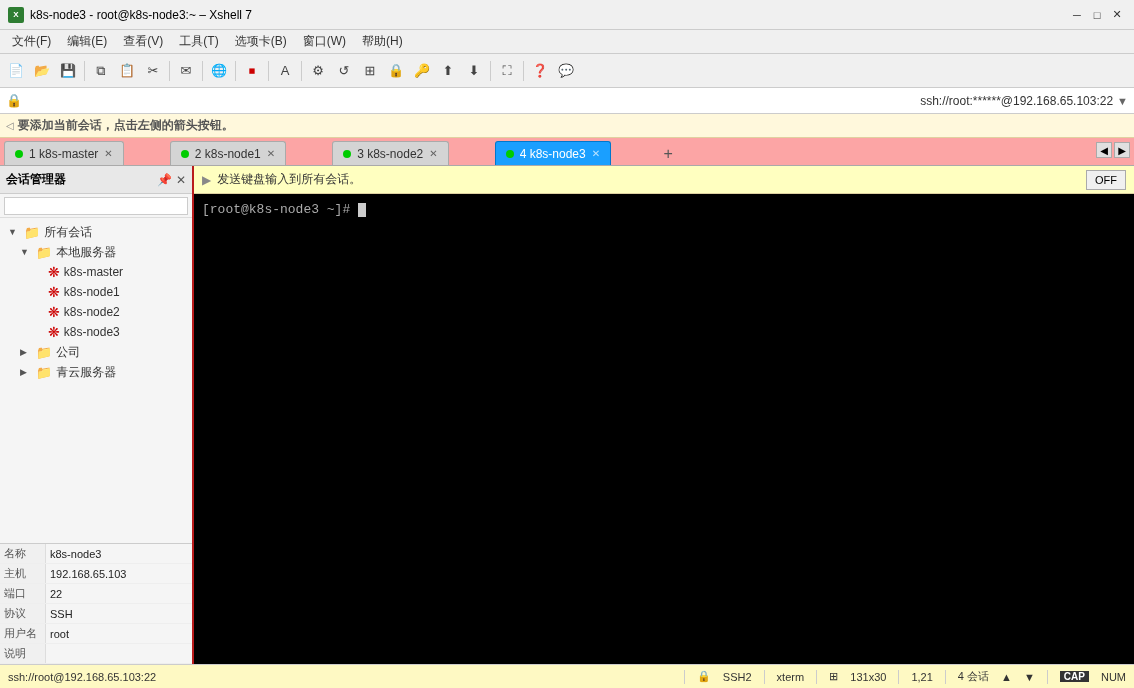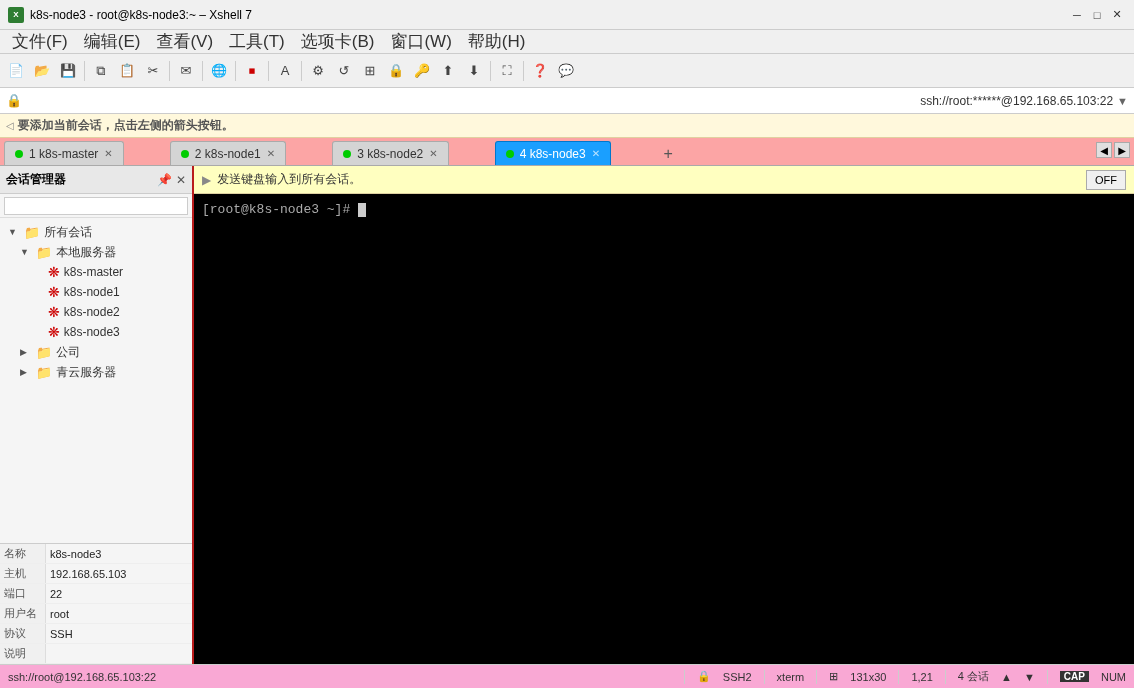--- a/index.html
+++ b/index.html
@@ -43,21 +43,21 @@
     #menu-bar {
       height: 24px;
       background: #f0f0f0;
       display: flex;
       align-items: center;
       padding: 0 4px;
       border-bottom: 1px solid #ccc;
     }
     .menu-item {
       padding: 16px 8px;
-      font-size: 17px;
+      font-size: 12px;
       cursor: pointer;
       color: #333;
       white-space: nowrap;
     }
 
     
     #toolbar {
       height: 34px;
       background: #f0f0f0;
       border-bottom: 1px solid #ccc;
@@ -273,21 +273,21 @@
       padding: 0 8px;
       border: 1px solid #aaa;
       background: #f0f0f0;
       font-size: 11px;
       cursor: pointer;
     }
 
     
     #status-bar {
       height: 24px;
-      background: #f9a8d4;
+      background: #fef9c3;
       border-top: 1px solid #ccc;
       display: flex;
       align-items: center;
       padding: 0 8px;
       gap: 12px;
       font-size: 11px;
       color: #333;
     }
     #status-bar .status-left { flex: 1; }
     .status-sep { width: 1px; height: 14px; background: #ccc; }
@@ -469,26 +469,26 @@
       </div>
       <div class="prop-row">
         <span class="prop-label">主机</span>
         <span class="prop-value">192.168.65.103</span>
       </div>
       <div class="prop-row">
         <span class="prop-label">端口</span>
         <span class="prop-value">22</span>
       </div>
       <div class="prop-row">
+        <span class="prop-label">协议</span>
+        <span class="prop-value">SSH</span>
+      </div>
+      <div class="prop-row">
         <span class="prop-label">用户名</span>
         <span class="prop-value">root</span>
-      </div>
-      <div class="prop-row">
-        <span class="prop-label">协议</span>
-        <span class="prop-value">SSH</span>
       </div>
       <div class="prop-row">
         <span class="prop-label">说明</span>
         <span class="prop-value"></span>
       </div>
     </div>
   </div>
 
   <div style="flex:1; display:flex; flex-direction:column;">
 

